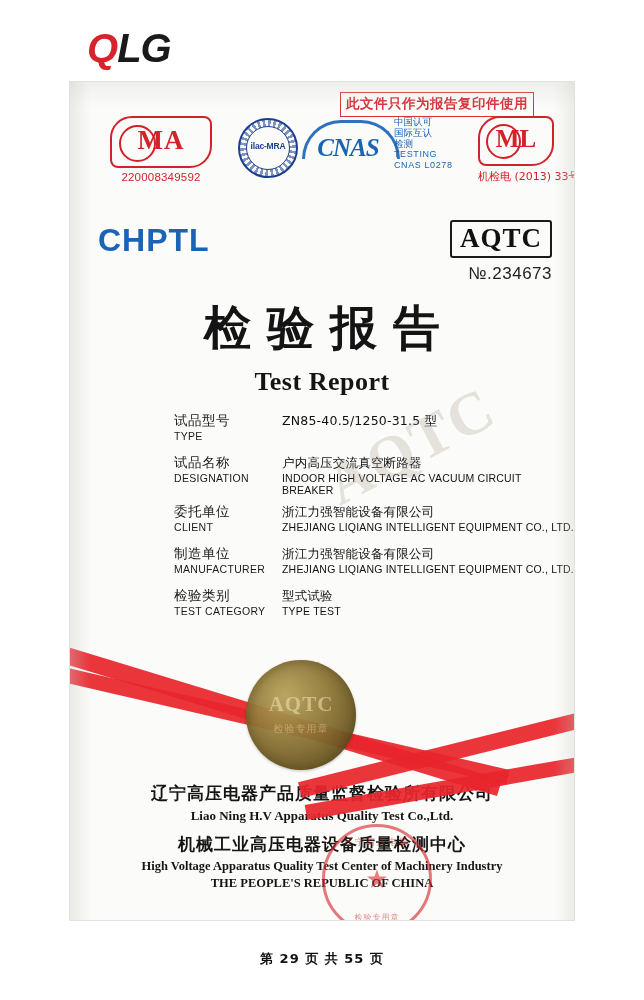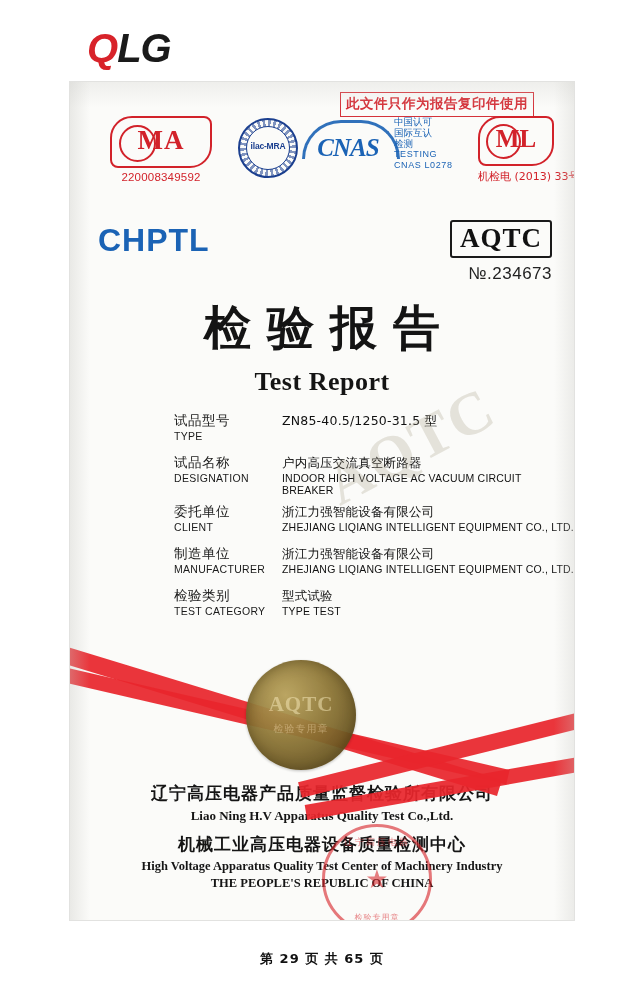--- a/index.html
+++ b/index.html
@@ -639,13 +639,13 @@
   </div>
 
   <div class="red-stamp">
     <div class="rs-top">辽宁高压电器</div>
     <div class="star">★</div>
     <div class="rs-bot">检验专用章</div>
   </div>
 
 </div>
 
-<div class="pagefoot">第 29 页 共 65 页</div>
+<div class="pagefoot">第 29 页 共 55 页</div>
 
 </body></html>

